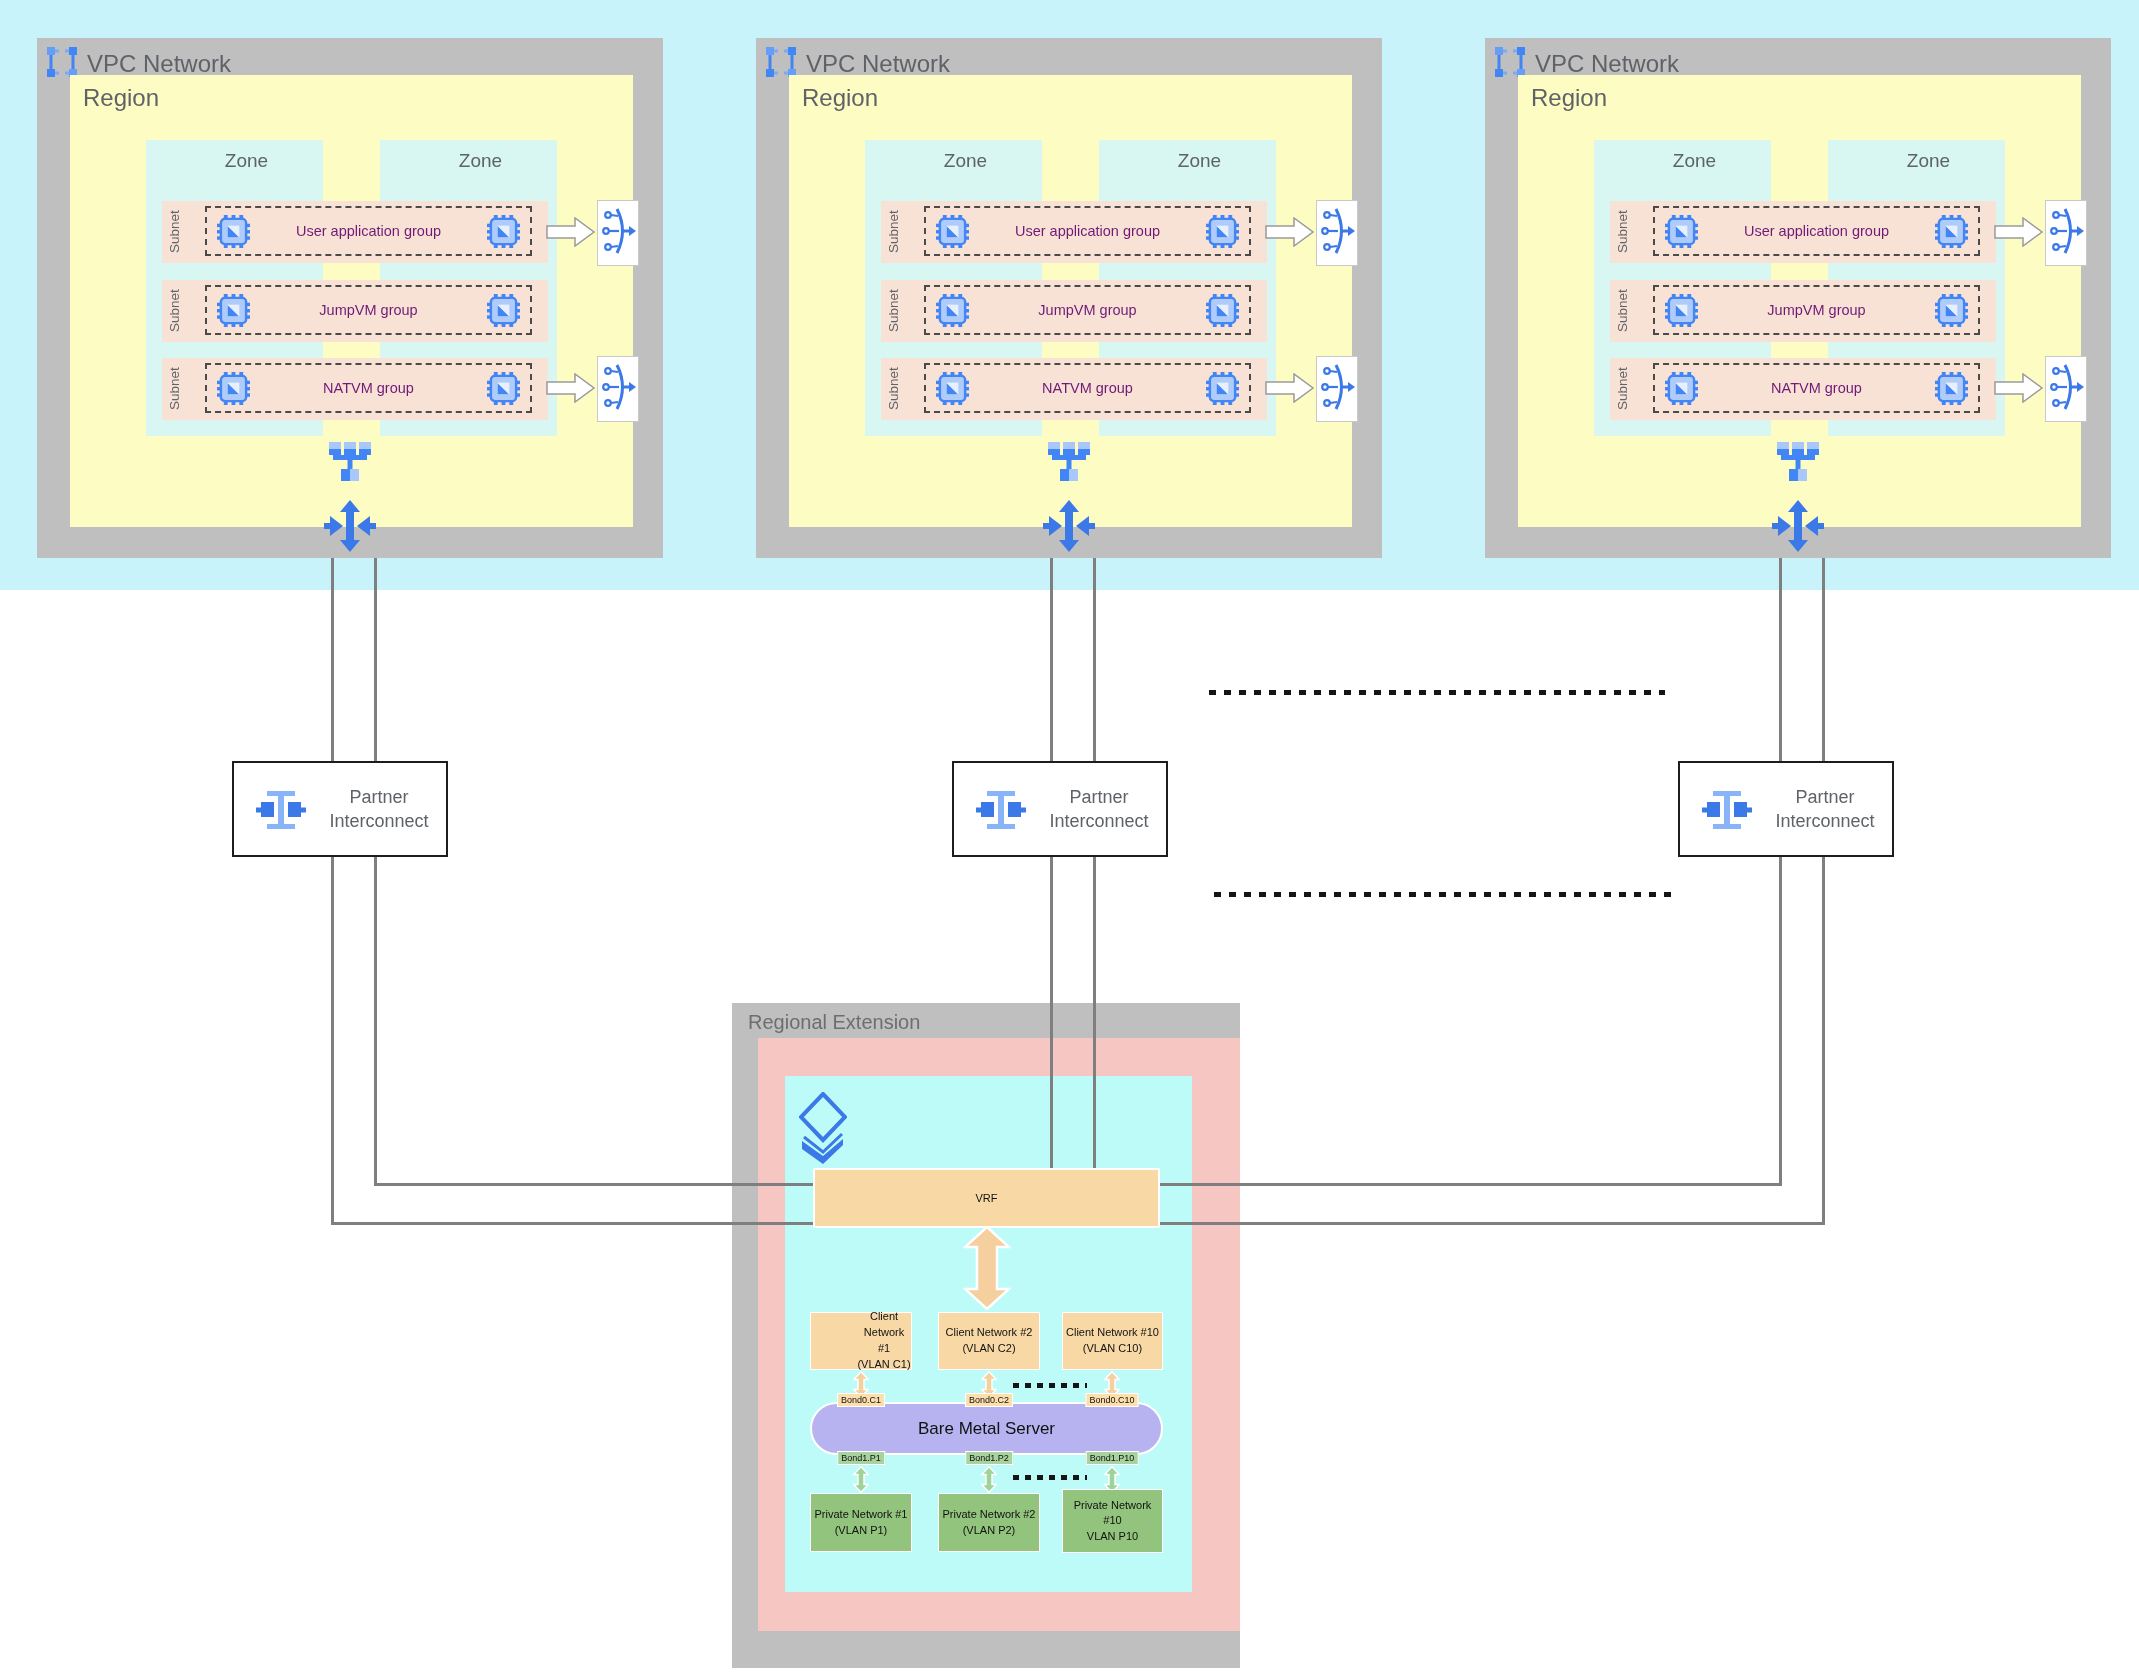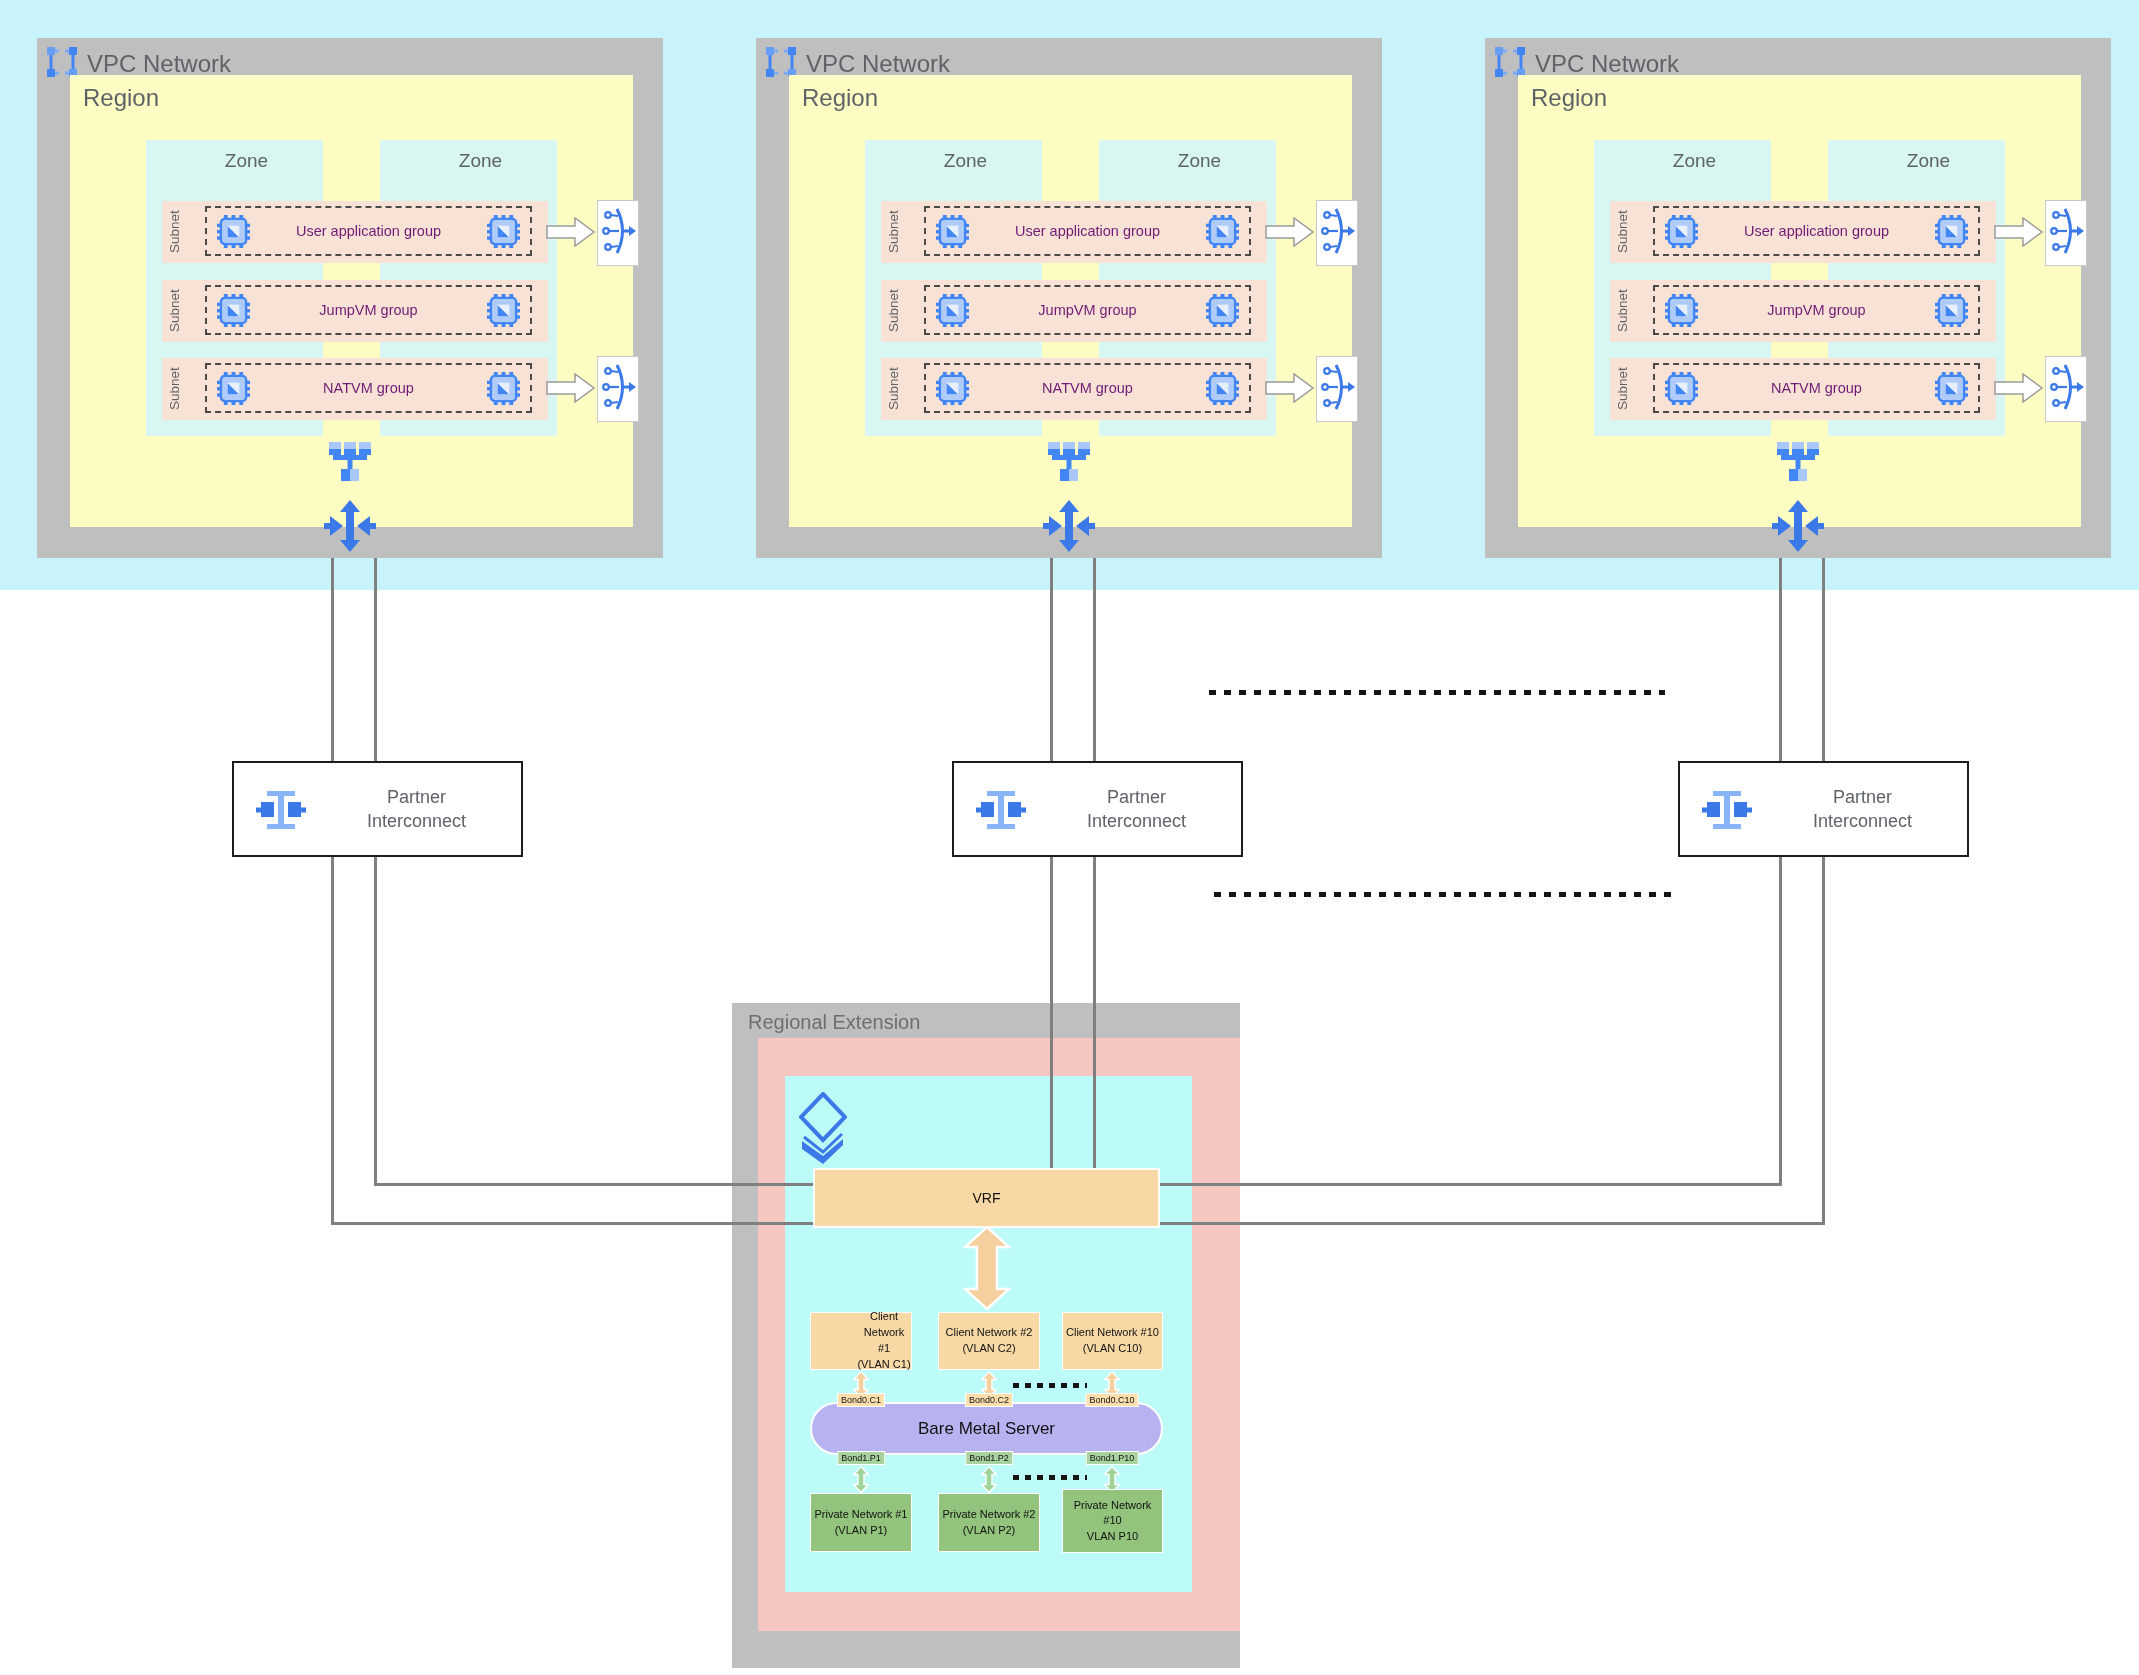--- a/index.html
+++ b/index.html
@@ -28,32 +28,32 @@
   .vm-left{left:10px;top:7px;} .vm-right{right:10px;top:7px;}
   .group-label{left:0;top:0;width:100%;height:100%;display:flex;align-items:center;justify-content:center;
     font-size:14.5px;color:#701a75;}
   .lb-box{left:560px;width:40px;height:64px;background:#ffffff;border:1px solid #c9c9c9;display:flex;align-items:center;justify-content:center;z-index:6;}
   .lb1{top:162px;} .lb2{top:318px;}
   .flow-arrow{left:509px;z-index:6;}
   .fa1{top:179px;} .fa2{top:335px;}
   .net-icon{left:290px;top:404px;}
   .router-icon{left:287px;top:462px;z-index:6;}
   
-  .partner-box{top:761px;width:291px;height:96px;background:#ffffff;border:2px solid #1d1d1d;box-sizing:border-box;z-index:6;padding-left:24px;}
+  .partner-box{top:761px;width:216px;height:96px;background:#ffffff;border:2px solid #1d1d1d;box-sizing:border-box;z-index:6;padding-left:24px;}
   .partner-icon{left:22px;top:26px;}
   .partner-label{left:84px;top:0;right:6px;height:100%;display:flex;align-items:center;justify-content:center;
     text-align:center;white-space:pre-line;font-size:18px;line-height:1.35;color:var(--text_gray);}
   
   #re-gray{left:732px;top:1003px;width:508px;height:665px;background:var(--box_gray);z-index:3;}
   #re-title{left:748px;top:1011px;font-size:20px;color:#6e6e6e;z-index:3;}
   #re-pink{left:758px;top:1038px;width:482px;height:593px;background:var(--re_pink);z-index:3;}
   #re-cyan{left:785px;top:1076px;width:407px;height:516px;background:var(--re_cyan);z-index:3;}
   #layers-icon{left:799px;top:1092px;z-index:4;}
   #vrf-box{left:813px;top:1168px;width:347px;height:60px;background:var(--orange);border:2px solid #ffffff;box-sizing:border-box;
-    display:flex;align-items:center;justify-content:center;font-size:14px;color:#111;z-index:7;}
+    display:flex;align-items:center;justify-content:center;font-size:11px;color:#111;z-index:7;}
   #big-arrow{left:963px;top:1226px;z-index:6;}
   .client-box{top:1312px;width:102px;height:58px;background:var(--orange);border:1.5px solid #ffffff;box-sizing:border-box;
     display:flex;align-items:center;justify-content:center;text-align:center;white-space:pre-line;font-size:11px;line-height:1.45;color:#111;z-index:5;}
   .private-box{top:1493px;width:102px;height:59px;background:var(--green);border:1.5px solid #ffffff;box-sizing:border-box;
     display:flex;align-items:center;justify-content:center;text-align:center;white-space:pre-line;font-size:11px;line-height:1.4;color:#111;z-index:5;}
   .bond-label{transform:translateX(-50%);font-size:9px;color:#111;border:1px solid #ffffff;padding:1px 3px;line-height:1.15;z-index:6;white-space:nowrap;}
   .bond-top{top:1393px;background:var(--bond_orange);}
   .bond-bot{top:1451px;background:var(--bond_green);}
   .mini-arrow{transform:translateX(-50%);z-index:5;}
   #pill{left:810px;top:1402px;width:353px;height:53px;background:var(--purple);border:2px solid #ffffff;box-sizing:border-box;

